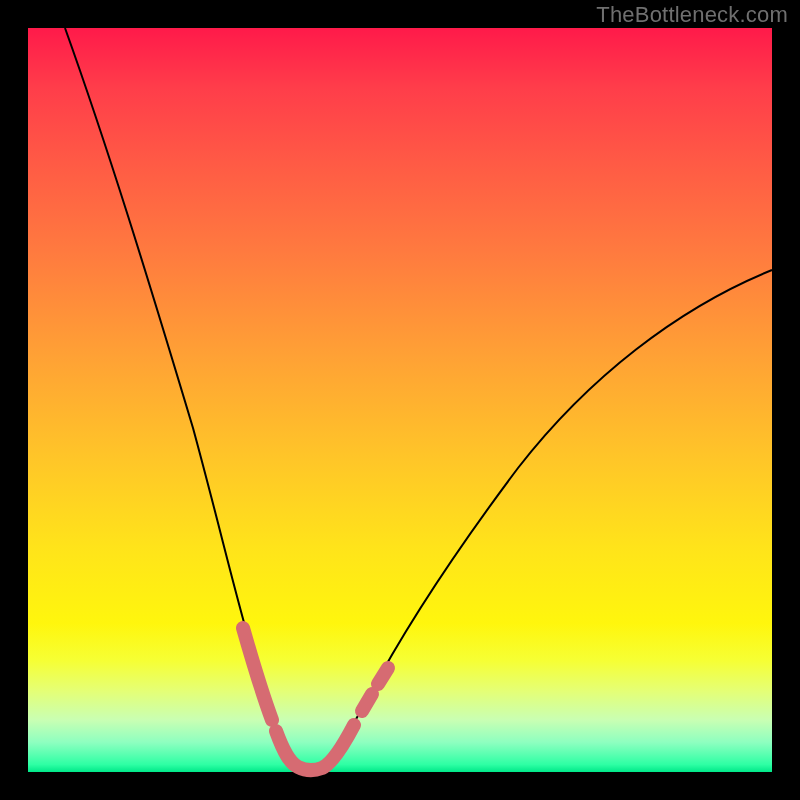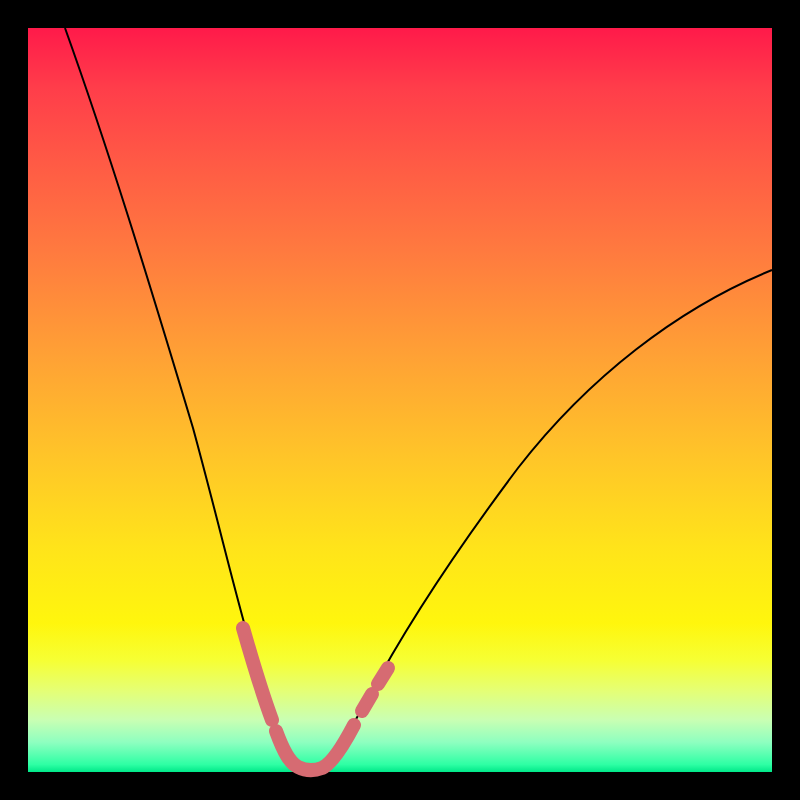--- a/index.html
+++ b/index.html
@@ -58,20 +58,21 @@
     width: 744px;
     height: 744px;
     overflow: visible;
   }
 </style>
 </head>
 <body>
 
 <div class="frame">
 
+  <div class="watermark">TheBottleneck.com</div>
 
   <div class="plot">
     <svg class="curve" viewBox="0 0 744 744" preserveAspectRatio="none">
       <path fill="none" stroke="#000" stroke-width="2" d="M 37,0
                C 80,120 120,250 165,400
                C 195,510 215,600 238,670
                C 250,705 258,725 268,736
                C 275,742 283,744 292,740
                C 302,735 318,710 340,670
                C 380,594 430,520 490,440

